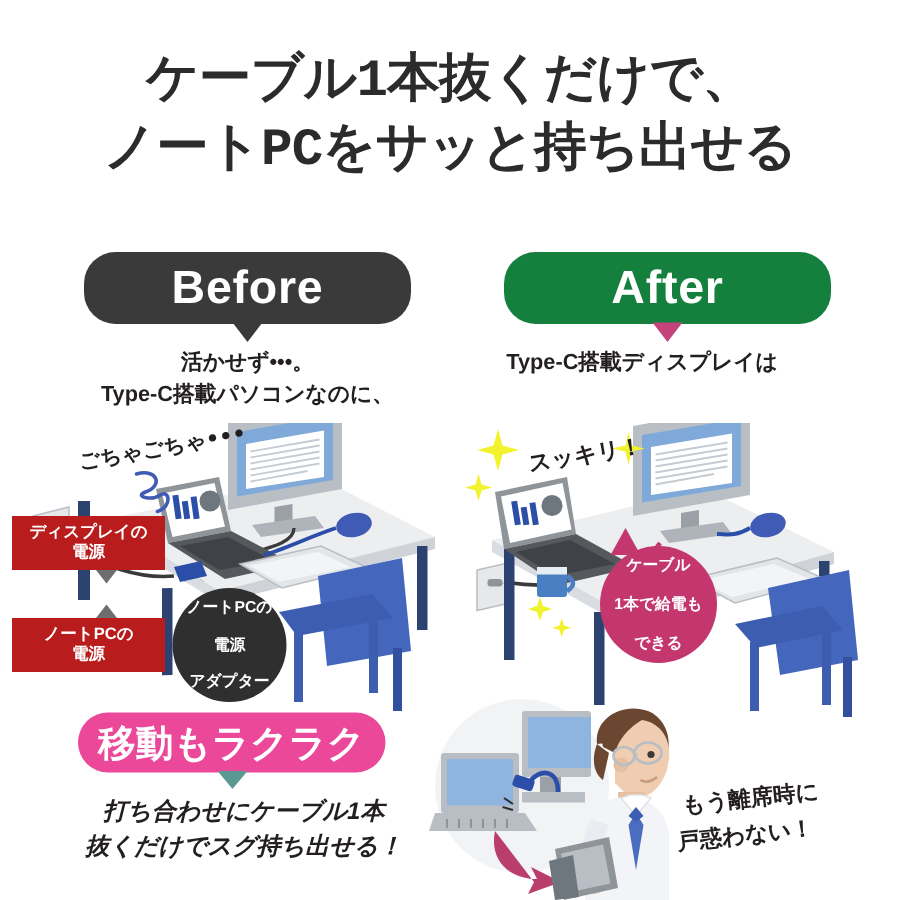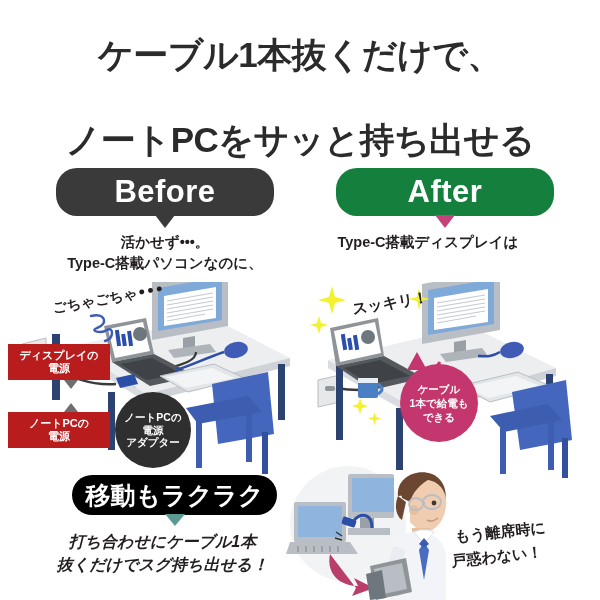--- a/index.html
+++ b/index.html
@@ -10,23 +10,23 @@
     color:#231f20;
     overflow:hidden;
   }
   .page{position:relative;width:600px;height:600px;}
 
   
   .headline{
     position:absolute;left:0;top:32px;width:600px;
     text-align:center;
     font-size:35px;font-weight:bold;line-height:1.30;
-    letter-spacing:-0.5px;color:#2b2b2b;
-  }
-  .headline .l2{display:block;margin-top:39px;}
+    letter-spacing:-0.5px;color:#2b2b2b;font-family:Liberation Mono, monospace;
+  }
+  .headline .l2{display:block;}
 
   
   .banner{
     position:absolute;
     border-radius:21px;
     text-align:center;
     color:#ffffff;
     font-weight:bold;
     display:flex;align-items:center;justify-content:center;
   }
@@ -49,39 +49,39 @@
 
   .sub{
     position:absolute;text-align:center;
     font-size:14.5px;font-weight:bold;line-height:1.45;color:#231f20;
   }
   #sub-before{left:45px;top:232px;width:240px;}
   #sub-after{left:308px;top:232px;width:240px;}
 
   
   #banner-move{
-    left:72px;top:475px;width:205px;height:40px;
-    background:#000000;font-size:25px;border-radius:20px;
+    left:52px;top:475px;width:205px;height:40px;
+    background:#ec4899;font-size:25px;border-radius:20px;
   }
   #banner-move .tail{border-top:12px solid #5b9a93;bottom:-11px;}
   #sub-move{left:45px;top:531px;width:235px;font-size:16px;line-height:1.42;font-style:italic;}
 
   
   .scene{position:absolute;}
   .lbl{
     position:absolute;color:#fff;font-weight:bold;text-align:center;
     line-height:1.2;
   }
   .boxlbl{background:#b91c1c;font-size:11px;padding:5px 4px;}
   .boxlbl .tri{
     position:absolute;left:50%;margin-left:-7px;
     width:0;height:0;border-left:7px solid transparent;
     border-right:7px solid transparent;
   }
-  .circlbl{border-radius:50%;display:flex;justify-content:center;}
+  .circlbl{border-radius:50%;display:flex;justify-content:center;gap:12px;}
 
   
   .hand{
     position:absolute;font-weight:bold;color:#231f20;
     font-family:"DejaVu Sans",sans-serif;
   }
 </style>
 </head>
 <body>
 

